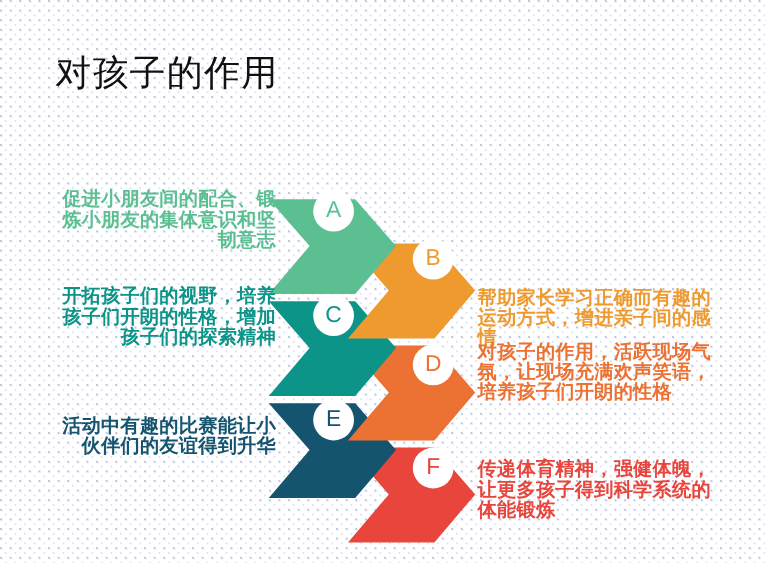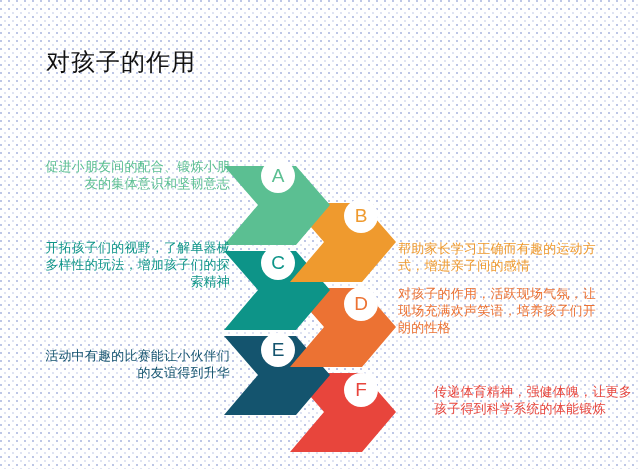--- a/index.html
+++ b/index.html
@@ -14,27 +14,27 @@
     position:absolute;left:0;top:0;width:640px;height:469px;
     background-image:
       radial-gradient(circle at 1px 1px, rgba(110,130,200,0.45) 0.9px, rgba(0,0,0,0) 1.1px),
       radial-gradient(circle at 1px 1px, rgba(150,165,215,0.30) 0.8px, rgba(0,0,0,0) 1.0px);
     background-size:8px 8px, 8px 8px;
     background-position:0 0, 4px 4px;
     z-index:0;
   }
   #title{
     position:absolute;left:46px;top:44px;
-    font-size:24px;line-height:36px;color:#111111;
+    font-size:30px;line-height:36px;color:#111111;
     letter-spacing:1px;font-weight:400;z-index:5;
     white-space:nowrap;
   }
   .txt{
     position:absolute;z-index:6;
-    font-size:13px;line-height:17px;font-weight:normal;
+    font-size:16px;line-height:17px;font-weight:bold;
     letter-spacing:0.2px;
   }
   .txt.left{text-align:right;}
   .txt.right{text-align:left;}
   .letter{
     position:absolute;z-index:8;
     width:34px;height:34px;border-radius:50%;
     background:#ffffff;
     display:flex;align-items:center;justify-content:center;
     font-size:19px;font-weight:400;
@@ -79,19 +79,19 @@
   <span>E</span>
 </div>
 <div class="letter" id="cF" style="left: 344px; top: 373px; color: rgb(232, 69, 60);">
   <span>F</span>
 </div>
 
 <div class="txt left" style="left: 40px; top: 158px; width: 190px; color: rgb(91, 191, 146);">促进小朋友间的配合、锻炼小朋友的集体意识和坚韧意志</div>
 
 <div class="txt right" style="left: 398px; top: 216px; width: 200px; color: rgb(239, 154, 46); margin-top: 24px;">帮助家长学习正确而有趣的运动方式，增进亲子间的感情</div>
 
-<div class="txt left" style="left: 40px; top: 239px; width: 190px; color: rgb(13, 148, 136);">开拓孩子们的视野，了解单器械多样性的玩法，增加孩子们的探索精神</div>
+<div class="txt left" style="left: 40px; top: 239px; width: 190px; color: rgb(13, 148, 136);">开拓孩子们的视野，培养孩子们开朗的性格，增加孩子们的探索精神</div>
 
 <div class="txt right" style="left: 398px; top: 285px; width: 200px; color: rgb(236, 114, 51);">对孩子的作用，活跃现场气氛，让现场充满欢声笑语，培养孩子们开朗的性格</div>
 
 <div class="txt left" style="left: 40px; top: 347px; width: 190px; color: rgb(20, 84, 110);">活动中有趣的比赛能让小伙伴们的友谊得到升华</div>
 
-<div class="txt right" style="left: 398px; top: 383px; width: 200px; color: rgb(232, 69, 60); margin-left: 36px;">传递体育精神，强健体魄，让更多孩子得到科学系统的体能锻炼</div>
+<div class="txt right" style="left: 398px; top: 383px; width: 200px; color: rgb(232, 69, 60);">传递体育精神，强健体魄，让更多孩子得到科学系统的体能锻炼</div>
 
 </body></html>

